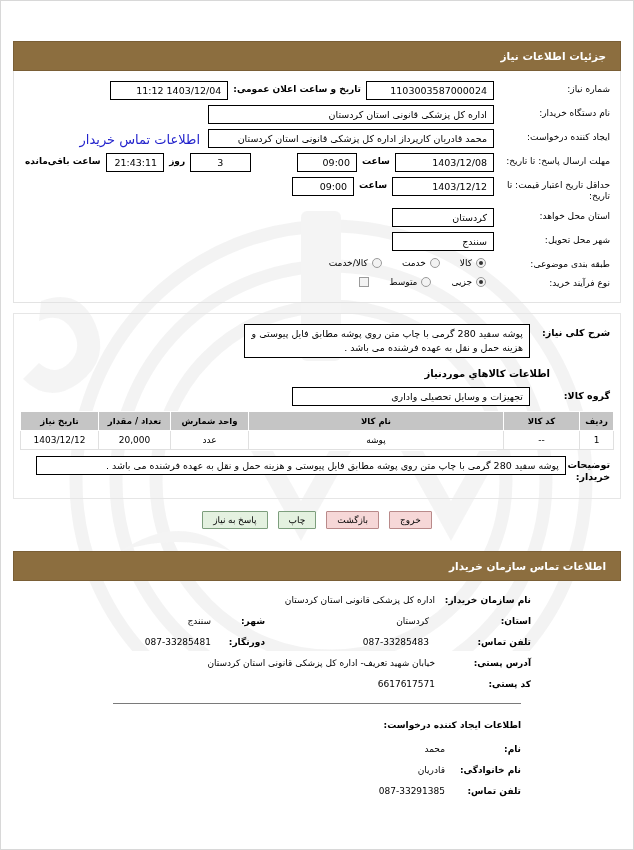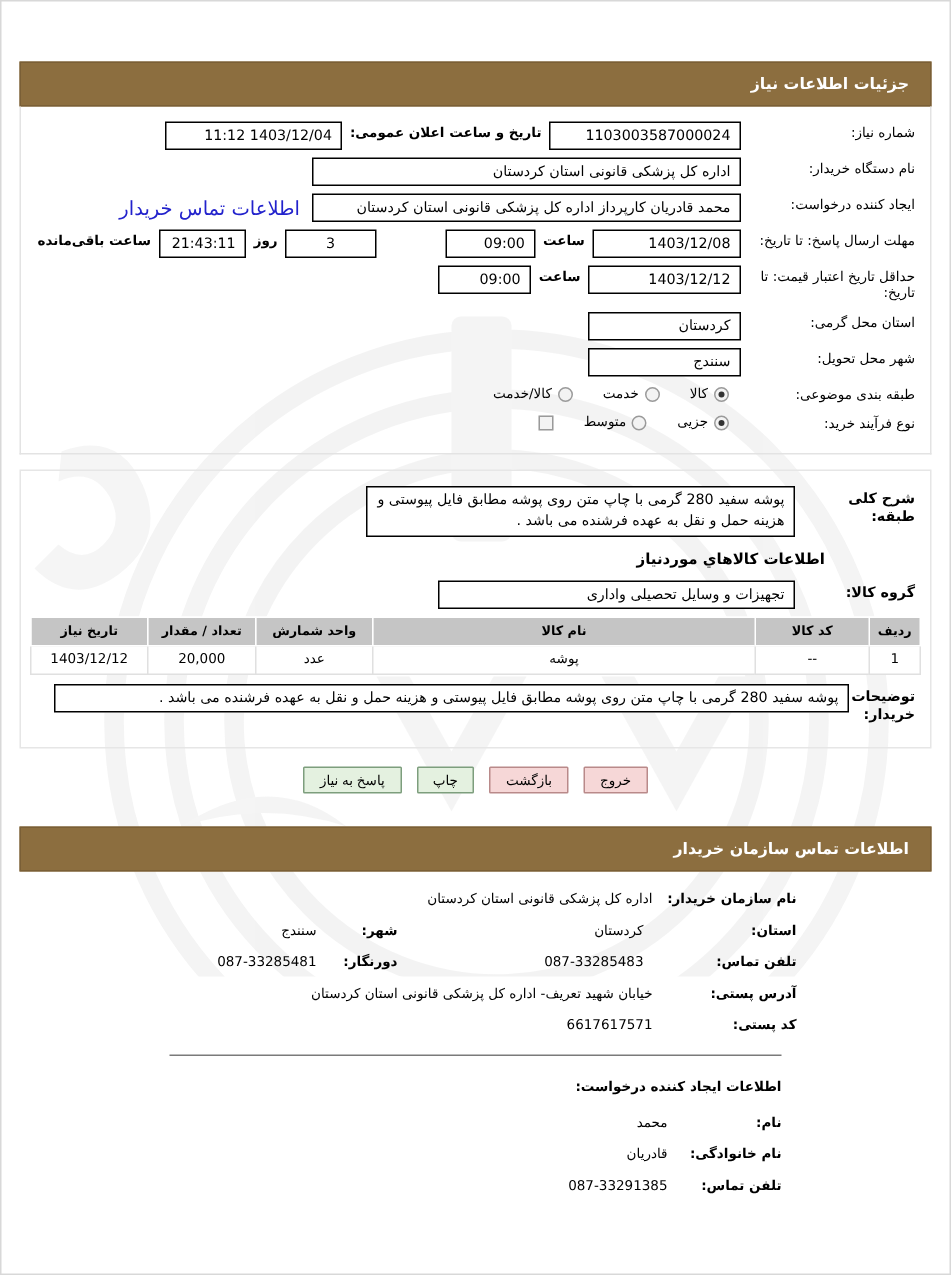--- a/index.html
+++ b/index.html
@@ -258,21 +258,21 @@
       </div>
 
       <div class="frow">
         <div class="lbl">حداقل تاریخ اعتبار قیمت: تا تاریخ:</div>
         <div class="fld w-date">1403/12/12</div>
         <div class="mini-lbl">ساعت</div>
         <div class="fld w-time">09:00</div>
       </div>
 
       <div class="frow">
-        <div class="lbl">استان محل گرمی:</div>
+        <div class="lbl">استان محل خواهد:</div>
         <div class="fld w-prov">کردستان</div>
       </div>
 
       <div class="frow">
         <div class="lbl">شهر محل تحویل:</div>
         <div class="fld w-prov">سنندج</div>
       </div>
 
       <div class="frow">
         <div class="lbl">طبقه بندی موضوعی:</div>
@@ -295,21 +295,21 @@
           <span class="rb-txt">متوسط</span>
           <span class="cb"></span>
         </div>
       </div>
 
     </div>
 
     <div class="sep-panel">
 
       <div class="frow">
-        <div class="strong-lbl">شرح کلی طبقه:</div>
+        <div class="strong-lbl">شرح کلی نیاز:</div>
         <div class="big-fld">پوشه سفید 280 گرمی با چاپ متن روی پوشه مطابق فایل پیوستی و هزینه حمل و نقل  به عهده فرشنده می باشد .</div>
       </div>
 
       <div class="sec-head">اطلاعات کالاهاي موردنیاز</div>
 
       <div class="frow">
         <div class="strong-lbl">گروه کالا:</div>
         <div class="fld" style="width:238px">تجهیزات و وسایل  تحصیلی واداری</div>
       </div>
 

